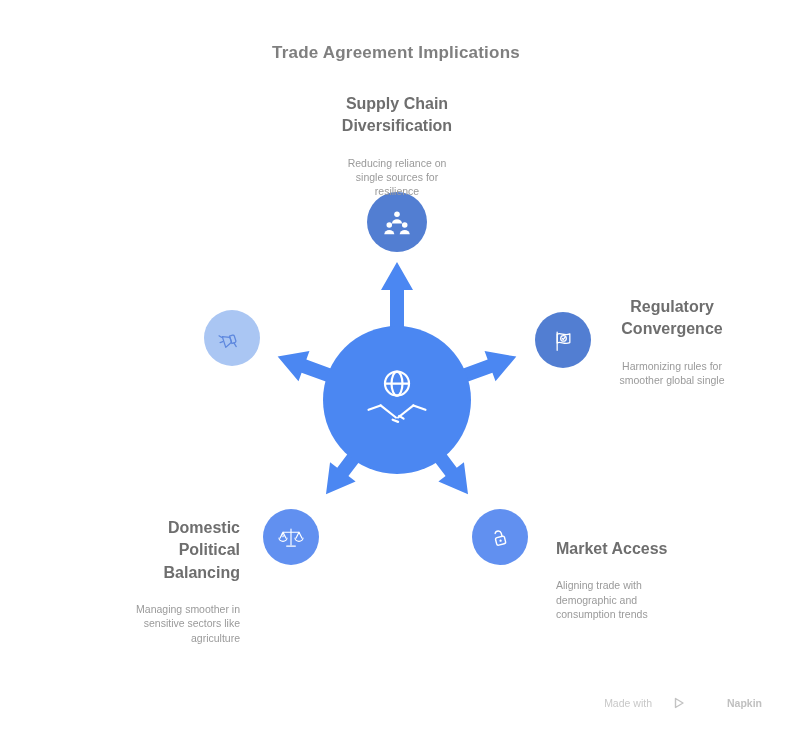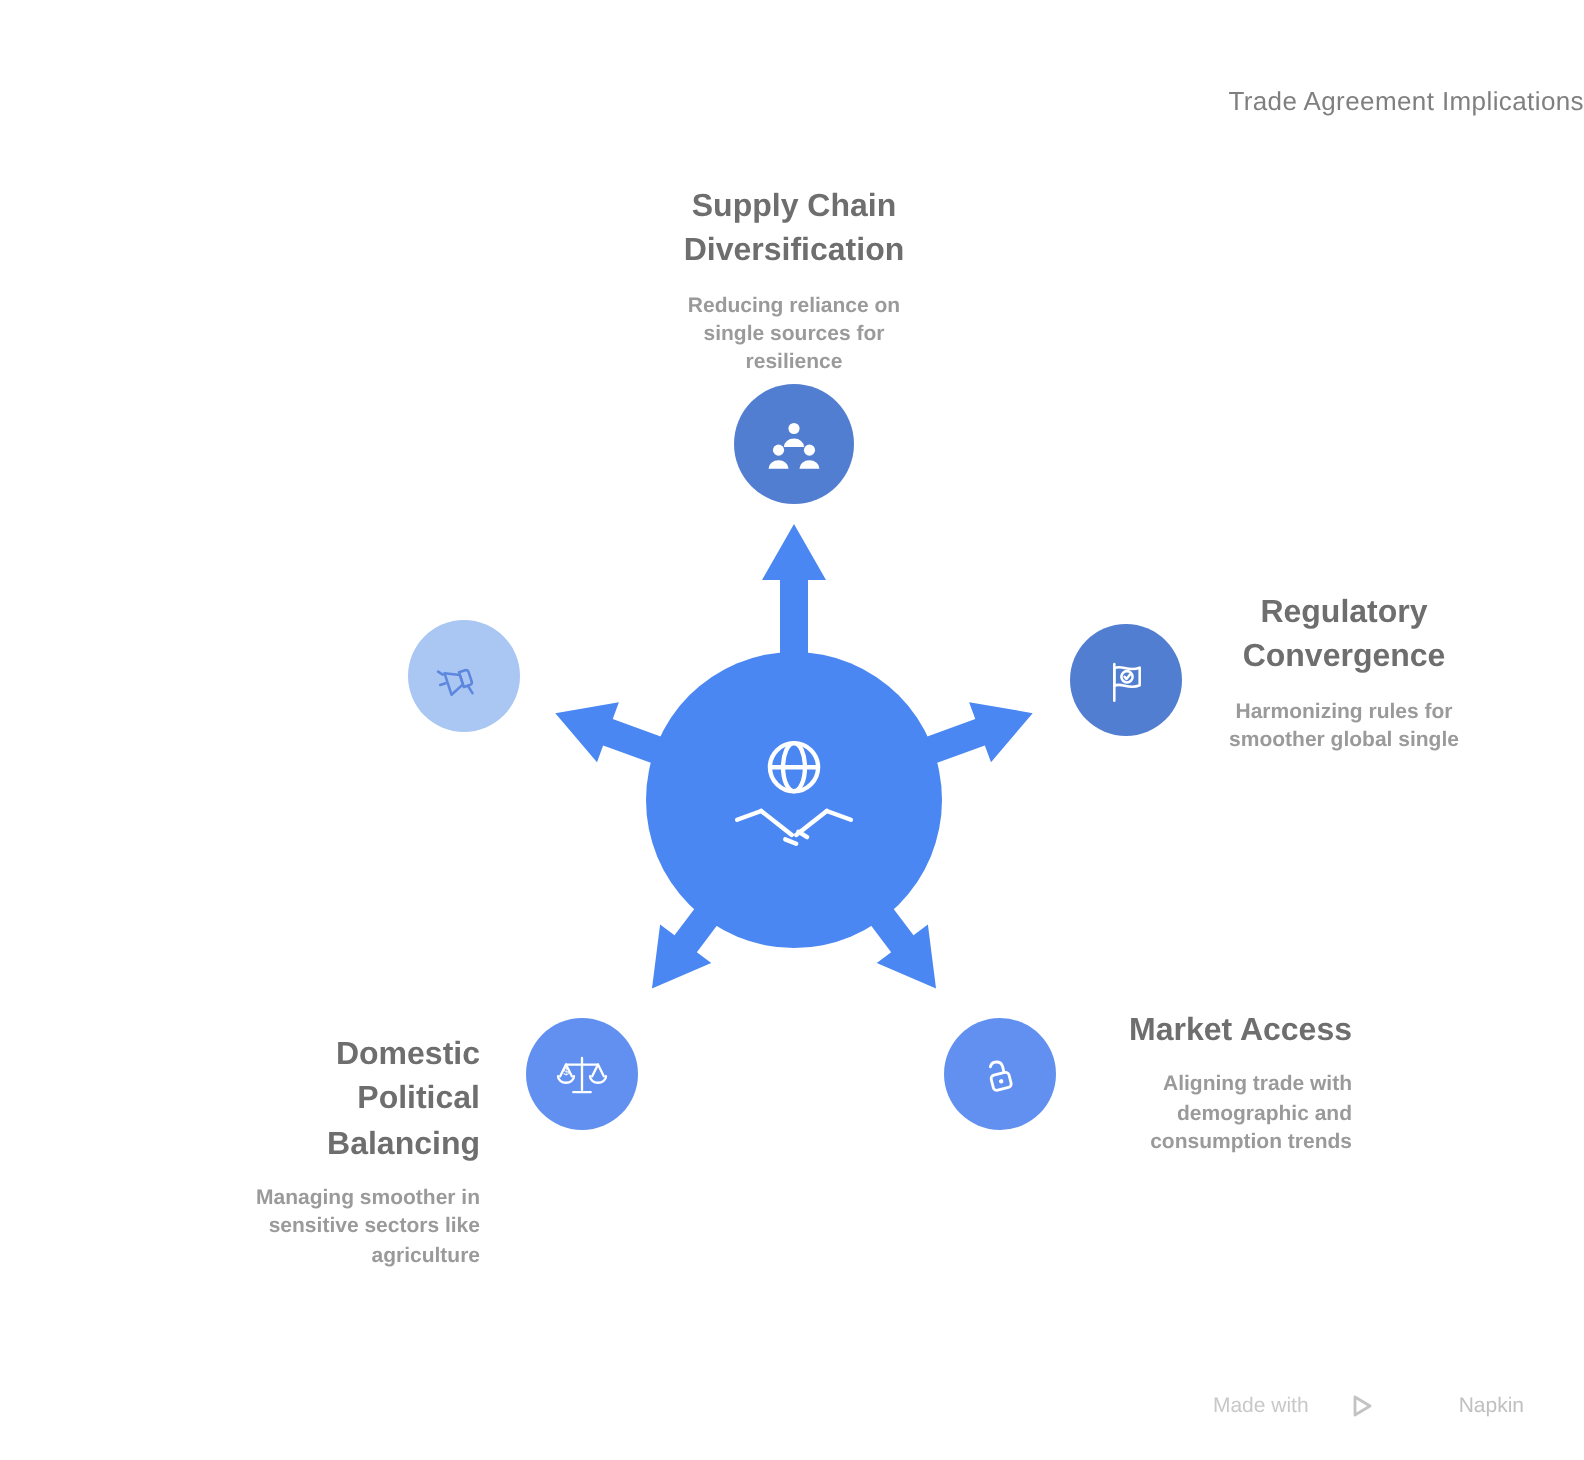--- a/index.html
+++ b/index.html
@@ -1,39 +1,39 @@
 <!DOCTYPE html>
 <html><head>
 <meta charset="utf-8">
 <style>
   html,body{margin:0;padding:0;background:#fff;}
   .canvas{position:relative;width:792px;height:730px;background:#ffffff;overflow:hidden;
           font-family:"Liberation Sans",sans-serif;}
-  .title{position:absolute;top:43px;left:0;width:100%;text-align:right;
-         font-size:13px;font-weight:normal;color:#7f7f7f;letter-spacing:.2px;}
+  .title{position:absolute;top:43px;left:0;width:100%;text-align:center;
+         font-size:17px;font-weight:bold;color:#7f7f7f;letter-spacing:.2px;}
   .arrows{position:absolute;left:0;top:0;}
   .node-circle{position:absolute;border-radius:50%;display:flex;align-items:center;justify-content:center;}
   .c-center{left:323px;top:326px;width:148px;height:148px;background:#4b87f2;}
   .c-top{left:367px;top:192px;width:60px;height:60px;background:#527ed2;}
   .c-right{left:535px;top:312px;width:56px;height:56px;background:#527ed2;}
   .c-left{left:204px;top:310px;width:56px;height:56px;background:#aac6f3;}
   .c-bleft{left:263px;top:509px;width:56px;height:56px;background:#6190f0;}
   .c-bright{left:472px;top:509px;width:56px;height:56px;background:#6190f0;}
   .node-text{position:absolute;}
   .nb-head{font-size:16px;font-weight:bold;color:#6e6e6e;line-height:1.4;}
-  .nb-body{font-size:10.5px;color:#9a9a9a;line-height:1.36;margin-top:8px;font-weight:bold;}
+  .nb-body{font-size:10.5px;color:#9a9a9a;line-height:1.36;margin-top:18px;}
   .t-top{left:341px;top:93px;width:112px;text-align:center;}
   .t-right{left:612px;top:296px;width:120px;text-align:center;}
   .t-left{left:59px;top:304px;width:118px;text-align:right;}
   .t-left .nb-body{width:84px;margin-left:auto;}
   .t-bleft{left:108px;top:517px;width:132px;text-align:right;}
-  .t-bright{left:556px;top:505px;width:120px;text-align:right;}
+  .t-bright{left:556px;top:538px;width:120px;text-align:left;}
   .watermark{position:absolute;right:30px;bottom:21px;display:flex;align-items:center;gap:22px;
              font-size:10.5px;color:#c8c8c8;}
-  .watermark .brand{font-weight:normal;color:#c0c0c0;padding-left:20px;}
+  .watermark .brand{font-weight:bold;color:#c0c0c0;padding-left:20px;}
 </style>
 </head>
 <body>
 
 <div class="canvas">
 
   <div class="title">Trade Agreement Implications</div>
 
   <svg class="arrows" width="792" height="730" viewBox="0 0 792 730">
     <g fill="#4b87f2">

